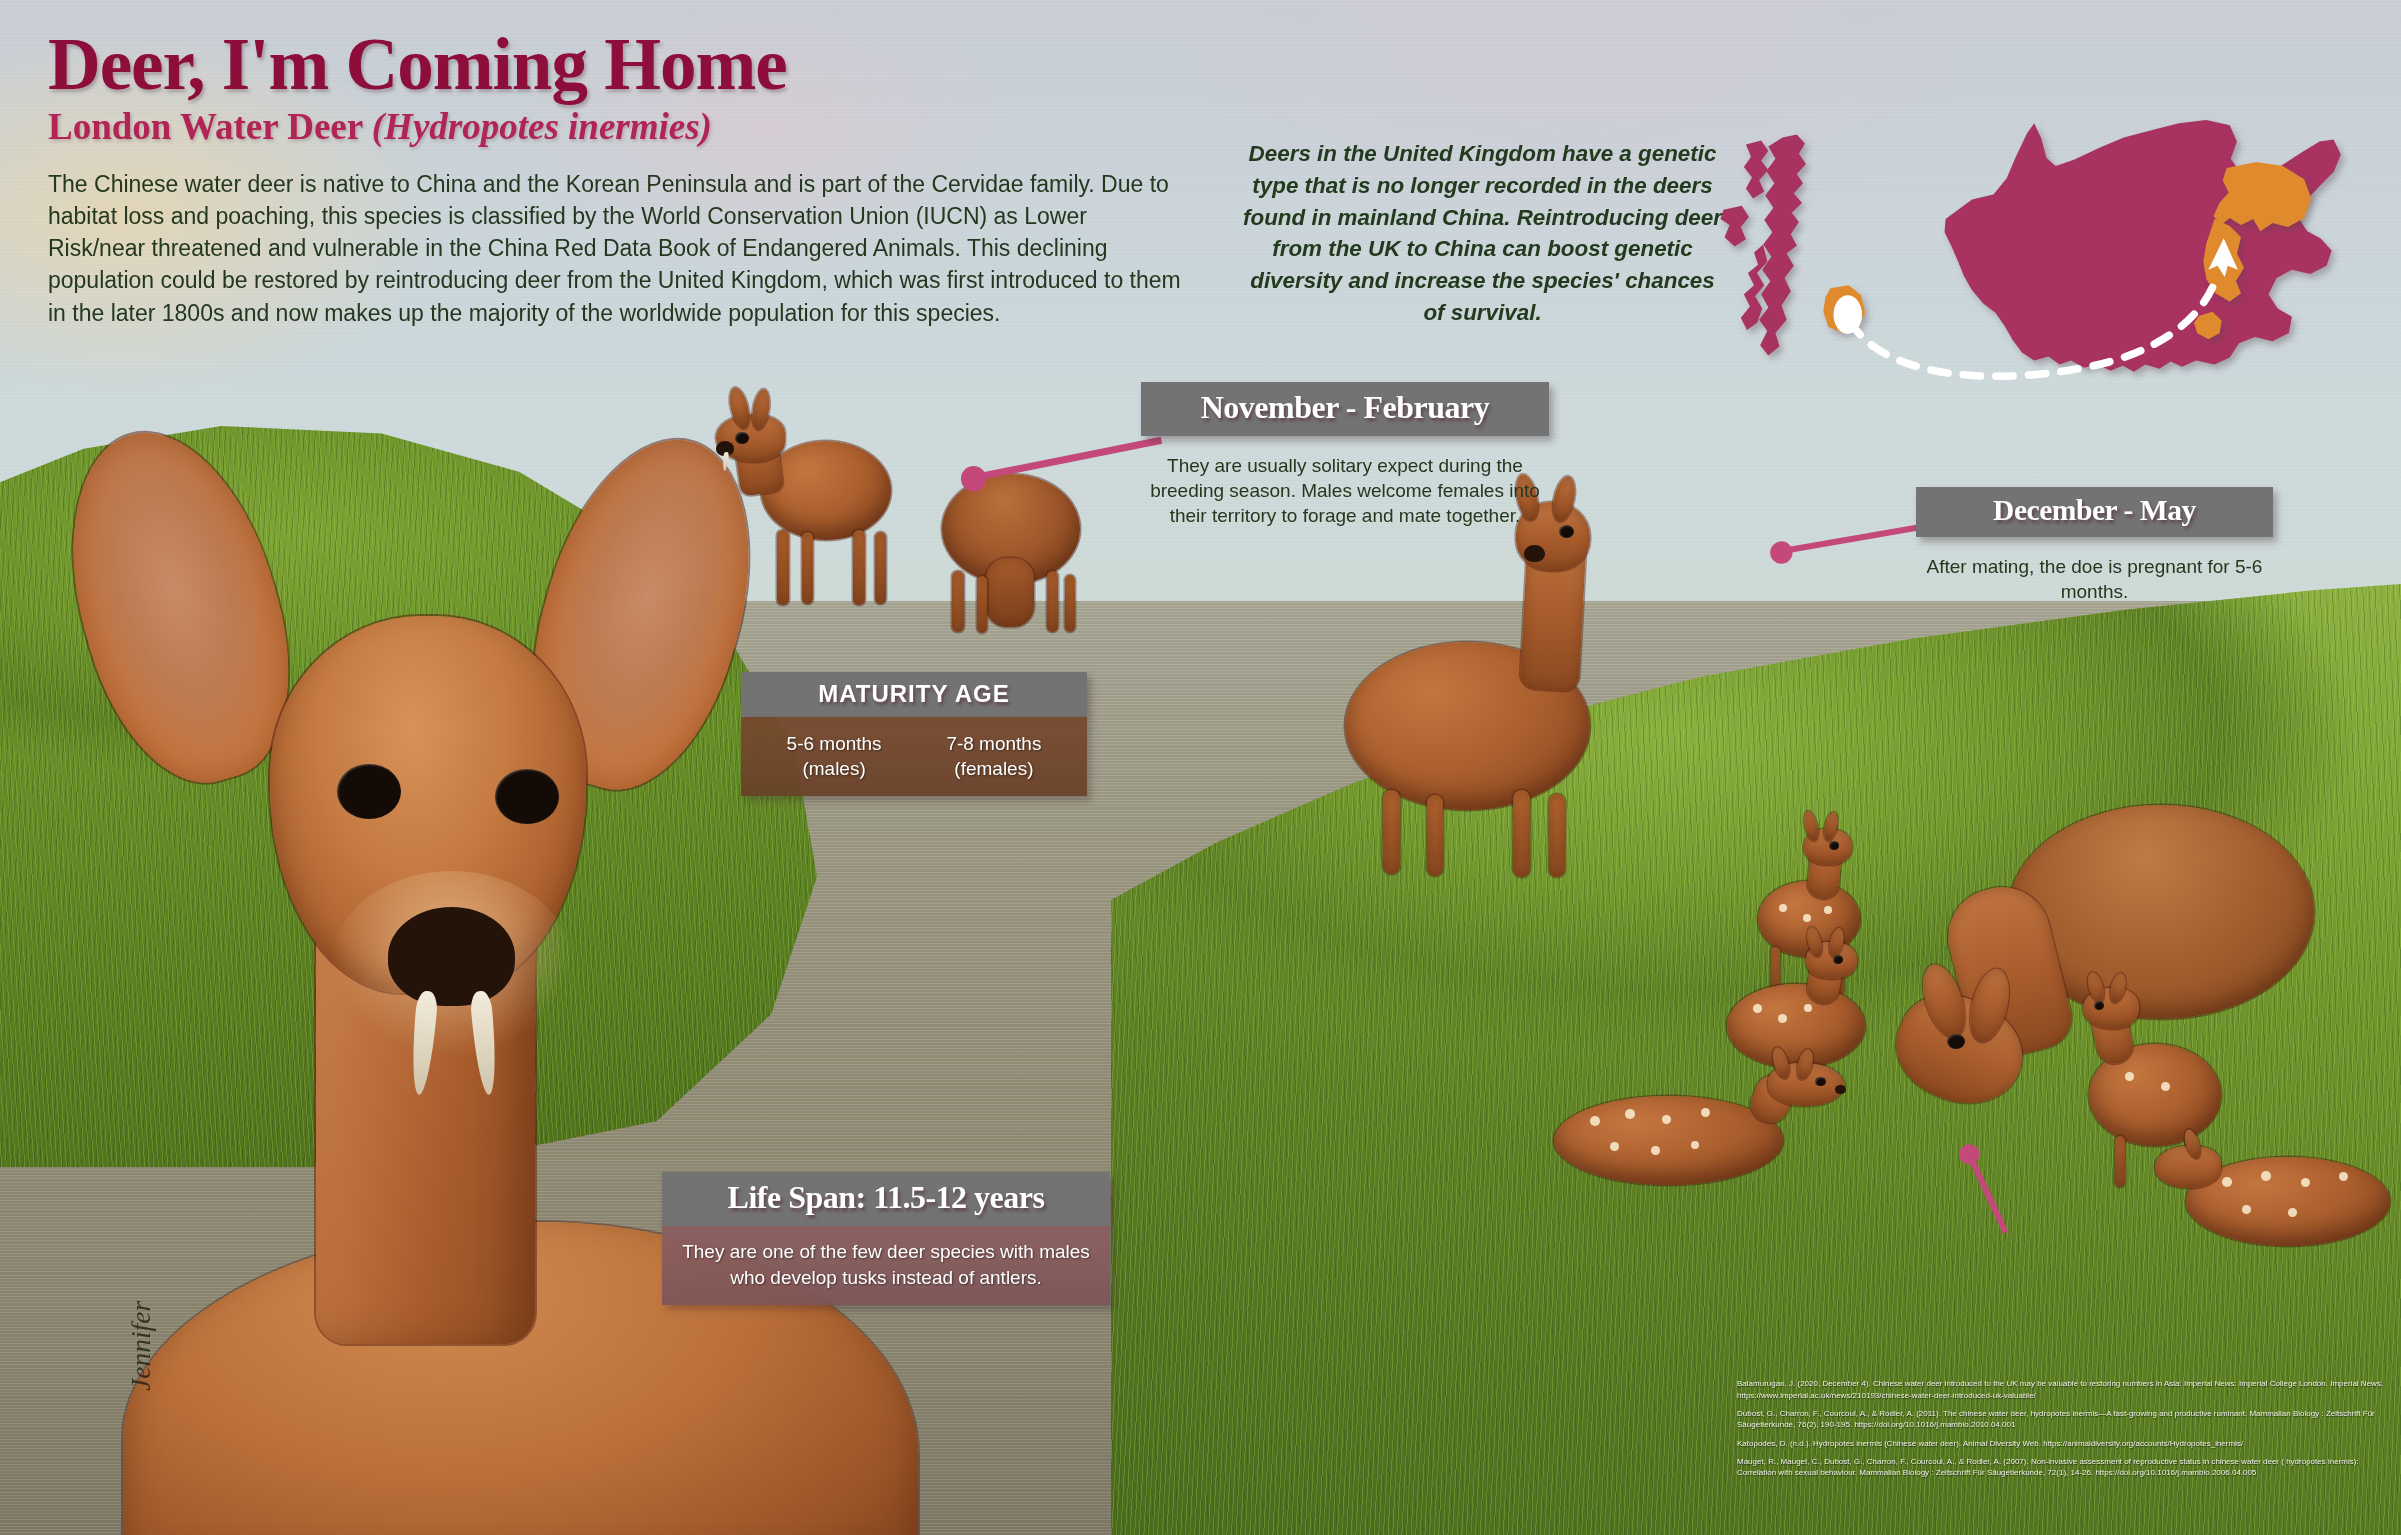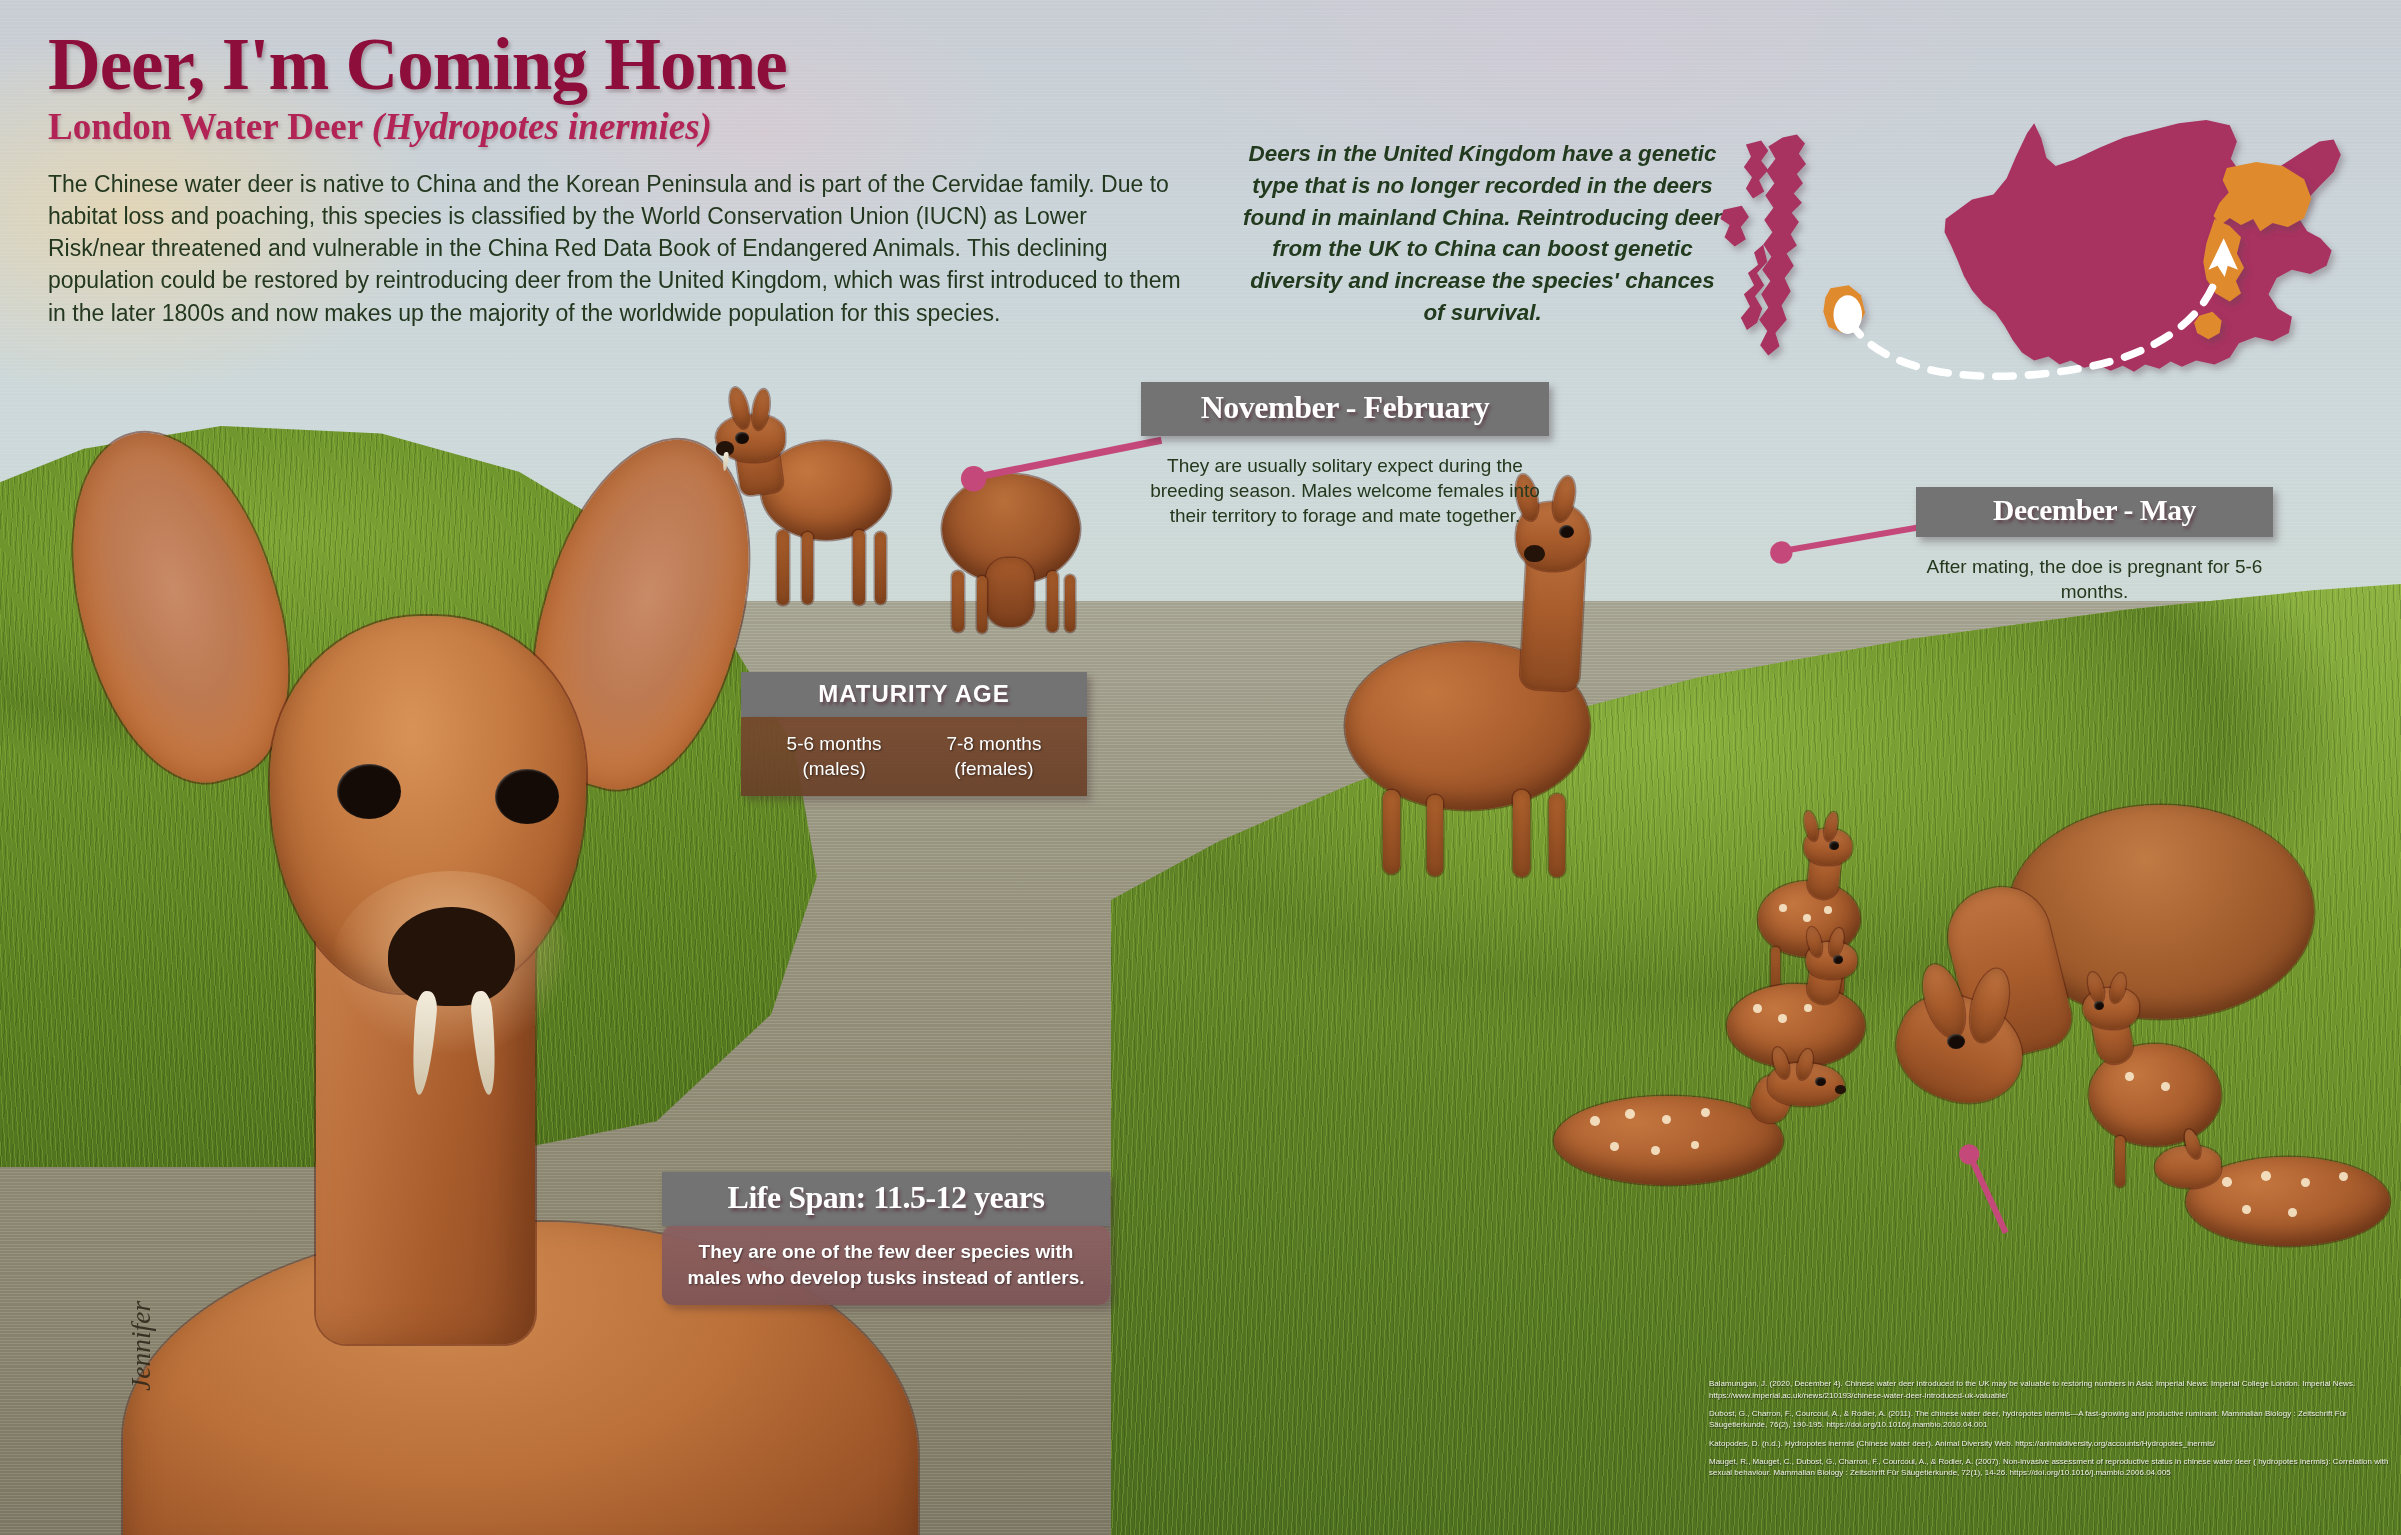--- a/index.html
+++ b/index.html
@@ -197,25 +197,24 @@
   .cb-plain { color:#24381e; font-size:19px; font-weight:500; padding-top:17px; }
   .cb-brown {
     background:linear-gradient(180deg, rgba(118,72,45,.92), rgba(105,63,40,.92));
     color:#fff; font-size:19px; font-weight:500;
     padding:13.2px 13.2px 15.3px;
     box-shadow:4.1px 4.6px 7.1px rgba(60,40,45,.3);
     text-shadow:1px 1px 2px rgba(0,0,0,.5);
   }
   .cb-mauve {
     background:linear-gradient(180deg, rgba(139,95,96,.93), rgba(124,84,86,.93));
-    color:#fff; font-size:19px; font-weight:700;
+    color:#fff; font-size:19px; font-weight:400;
     padding:13.2px 13.2px 15.3px;
     box-shadow:4.1px 4.6px 7.1px rgba(60,40,45,.3);
     text-shadow:1px 1px 2px rgba(0,0,0,.45);
-    border-radius:11px;
   }
 
   
   #c-nov    { left:1141px; top:382px; width:408px; }
   #c-nov .callout-head { font-size:32px; }
   #c-dec    { left:1916px; top:487px; width:357px; }
   #c-dec .callout-head { font-size:29.6px; }
   #c-apr    { left:1735px; top:1220px; width:387px; }
   #c-apr .callout-head { font-size:31px; }
 
@@ -230,21 +229,21 @@
   
   .connector { position:absolute; pointer-events:none; }
   .connector svg { overflow:visible; }
 
   
   .refs {
     position:absolute; left:1709px; top:1378px; width:685px;
     color:#f2f3ea; font-size:8px; line-height:1.45;
     text-shadow:0.5px 0.5px 1px rgba(0,0,0,.6);
   }
-  .refs p { margin-bottom:6.6px; }
+  .refs p { margin-bottom:6.6px;margin-left:28px; }
 
   
   .signature {
     position:absolute; left:125px; top:1269px;
     width:122px; height:122px;
     transform:rotate(-90deg);
     color:#2a2418;
     font-family:"Liberation Serif", serif;
     font-style:italic; font-size:27.5px;
     opacity:.85;

